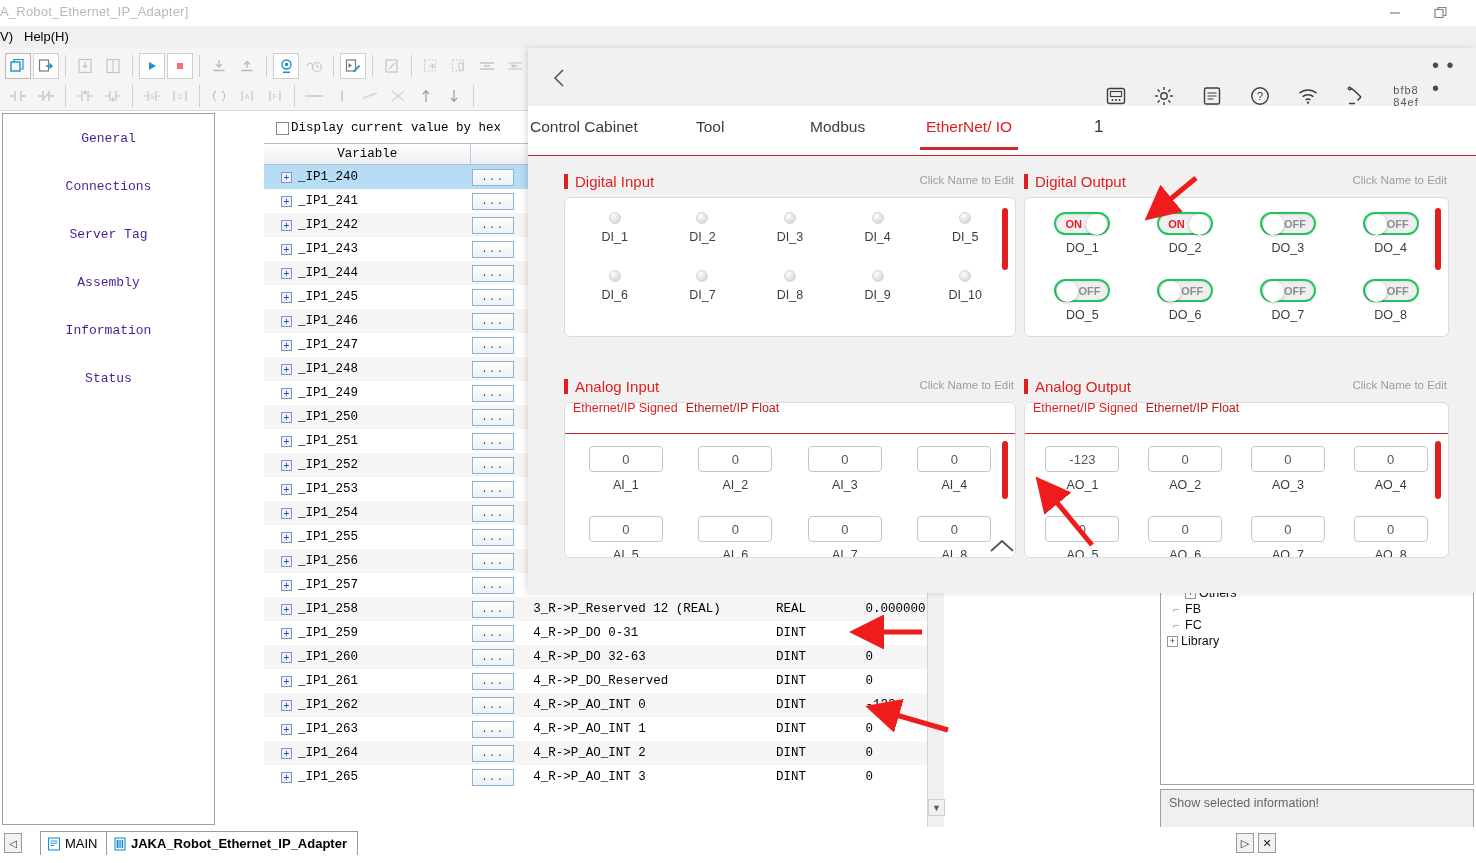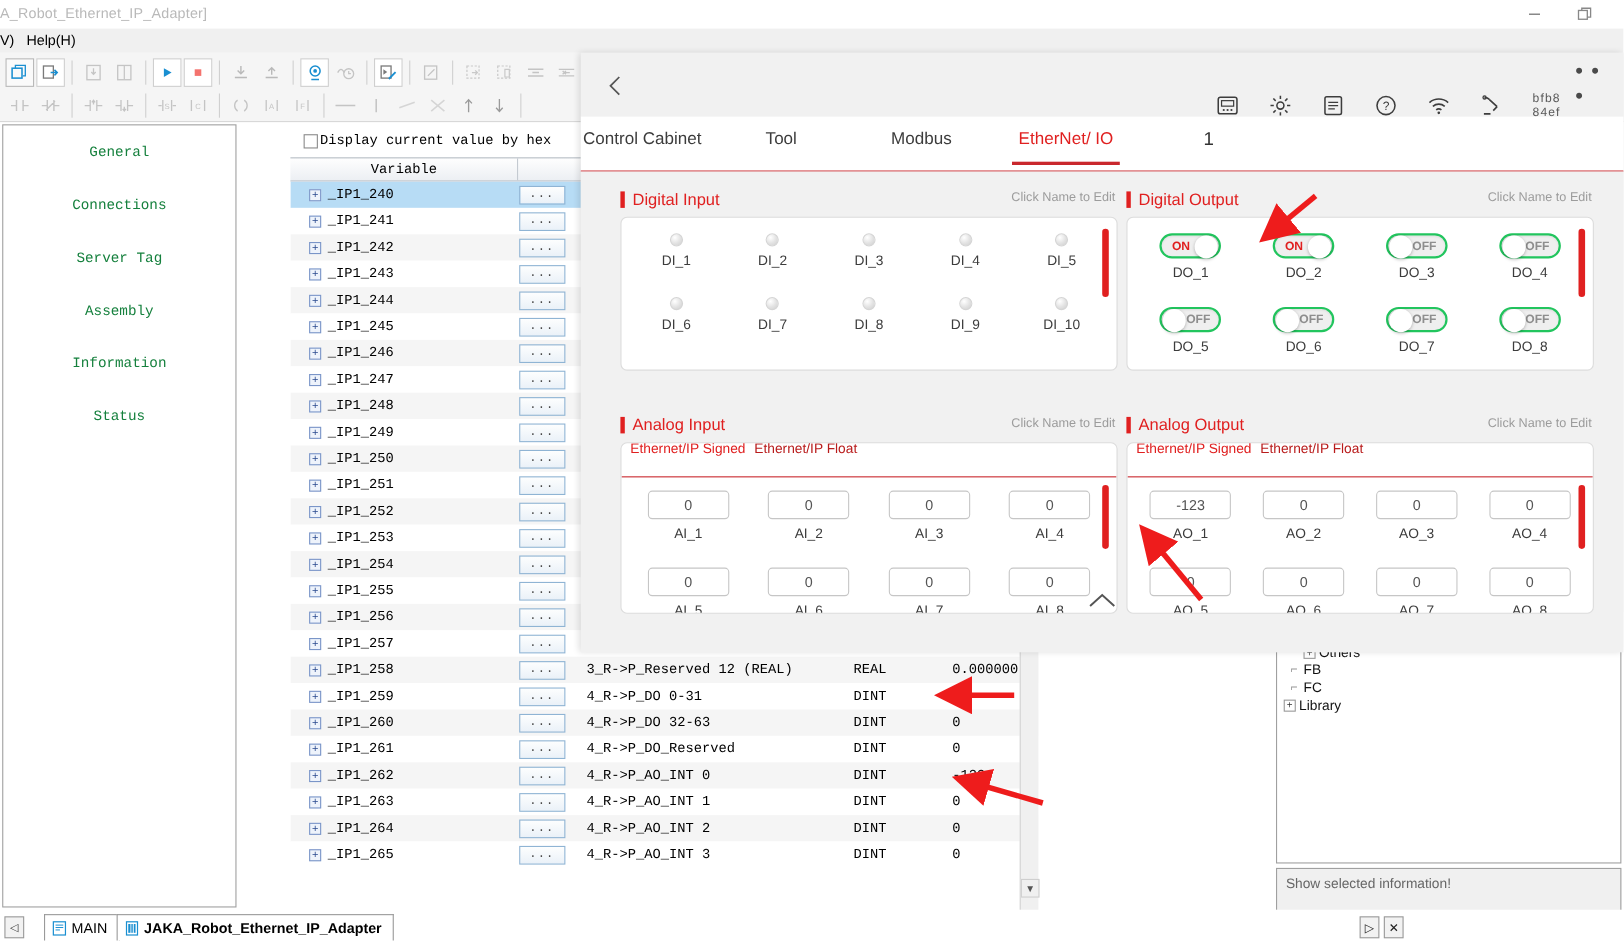--- a/index.html
+++ b/index.html
@@ -56,21 +56,21 @@
   .tb-ico.blue { color: #1a8fd1; }
   .tb-sep { width: 1px; height: 22px; background: #d0d0d0; margin: 0 5px; }
 
   
   .navpane {
     position: absolute; left: 2px; top: 113px; width: 213px; height: 712px;
     background: #fff; border: 1px solid #a0a0a0;
   }
   .nav-item {
     height: 48px; display: flex; align-items: center; justify-content: center;
-    font-family: "Liberation Mono", monospace; font-size: 13px; color: #15803d;
+    font-family: "Liberation Mono", monospace; font-size: 13px; color: #4c1d95;
   }
   .nav-item.selected { background: #e3e3e3; }
 
   
   .tablepane {
     position: absolute; left: 216px; top: 113px; width: 728px; height: 712px;
     background: #fff;
     padding-left: 48px;
   }
   .hexbar { height: 30px; display: flex; align-items: center; padding-left: 12px; background:#fff;}

